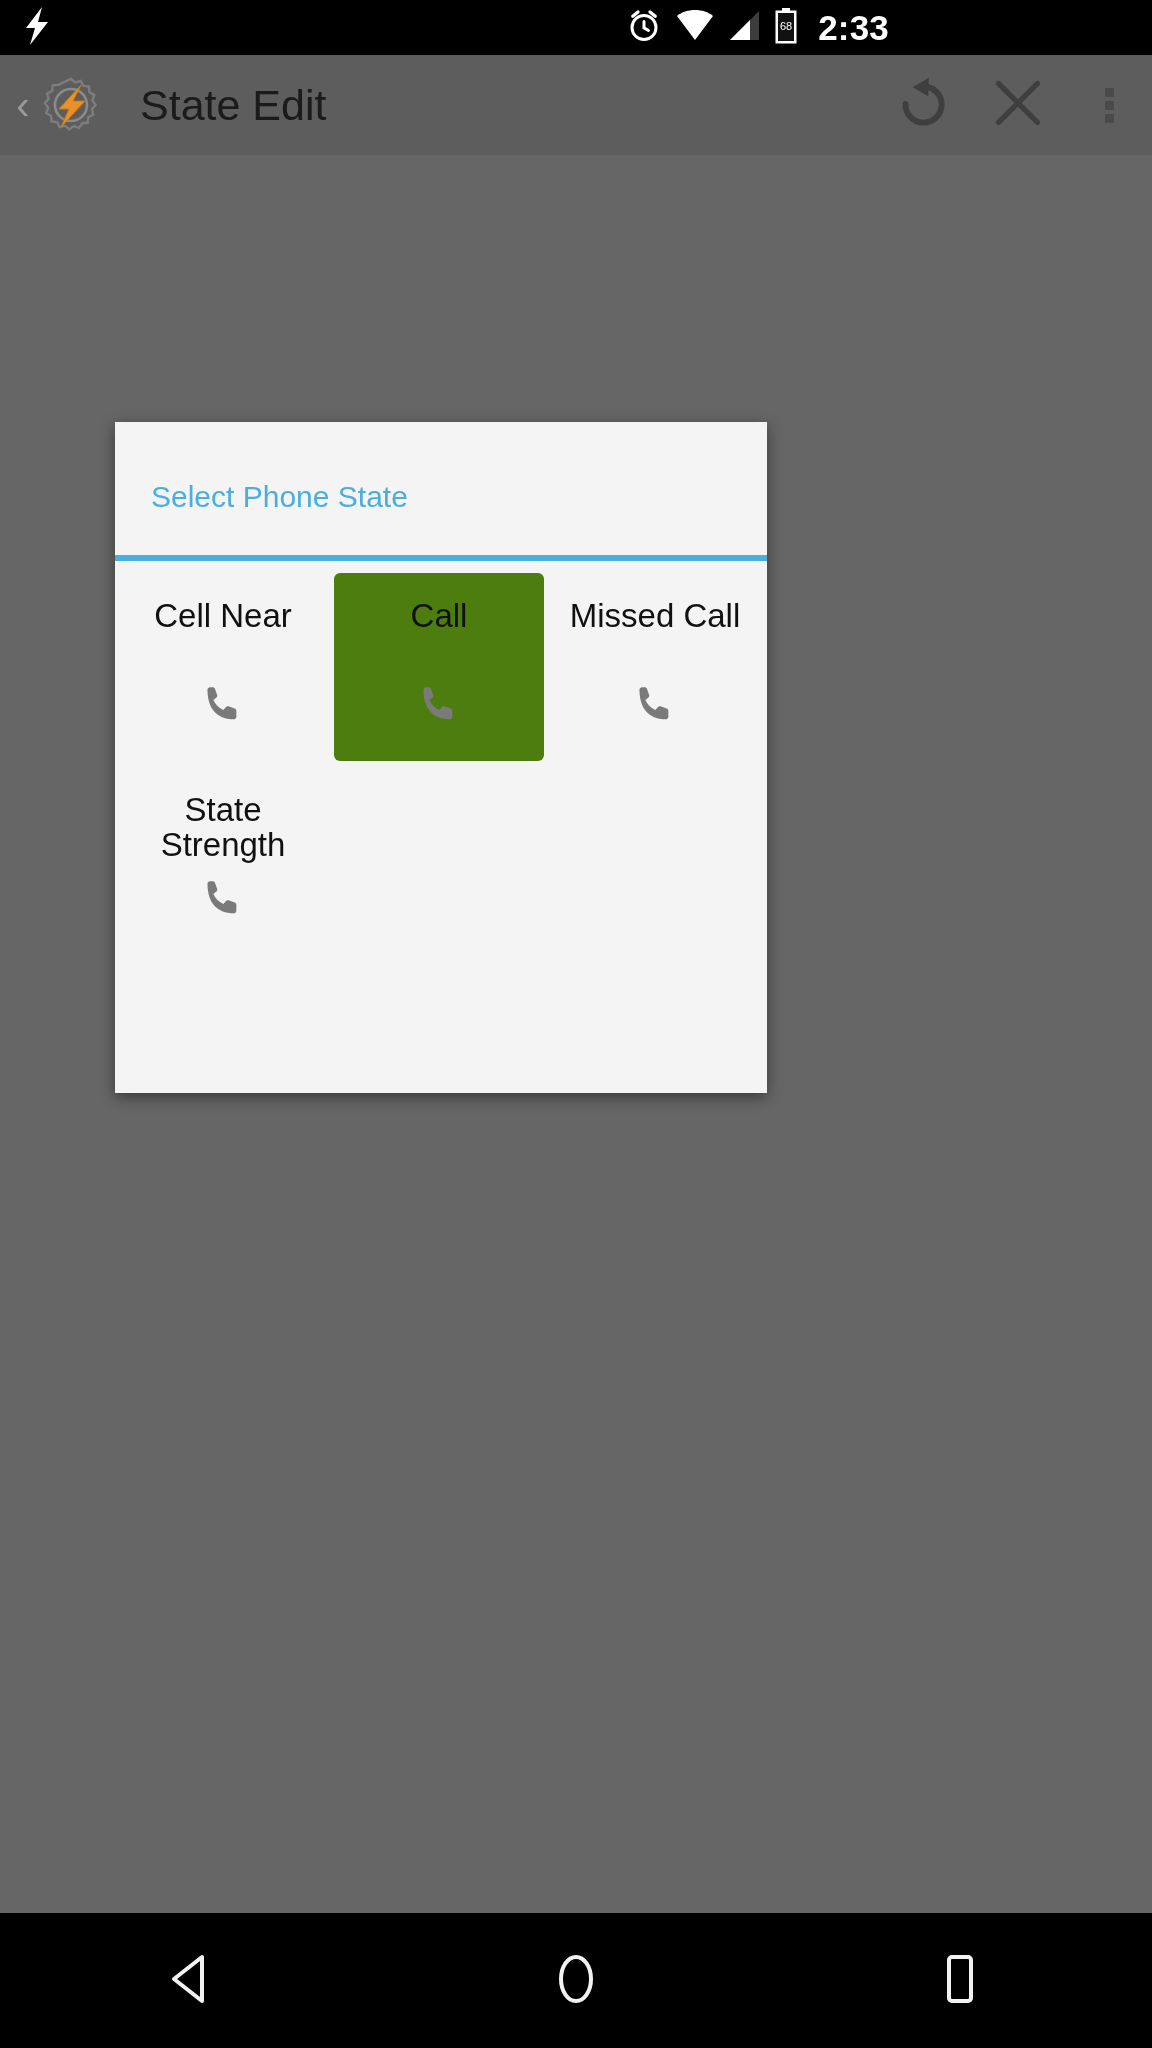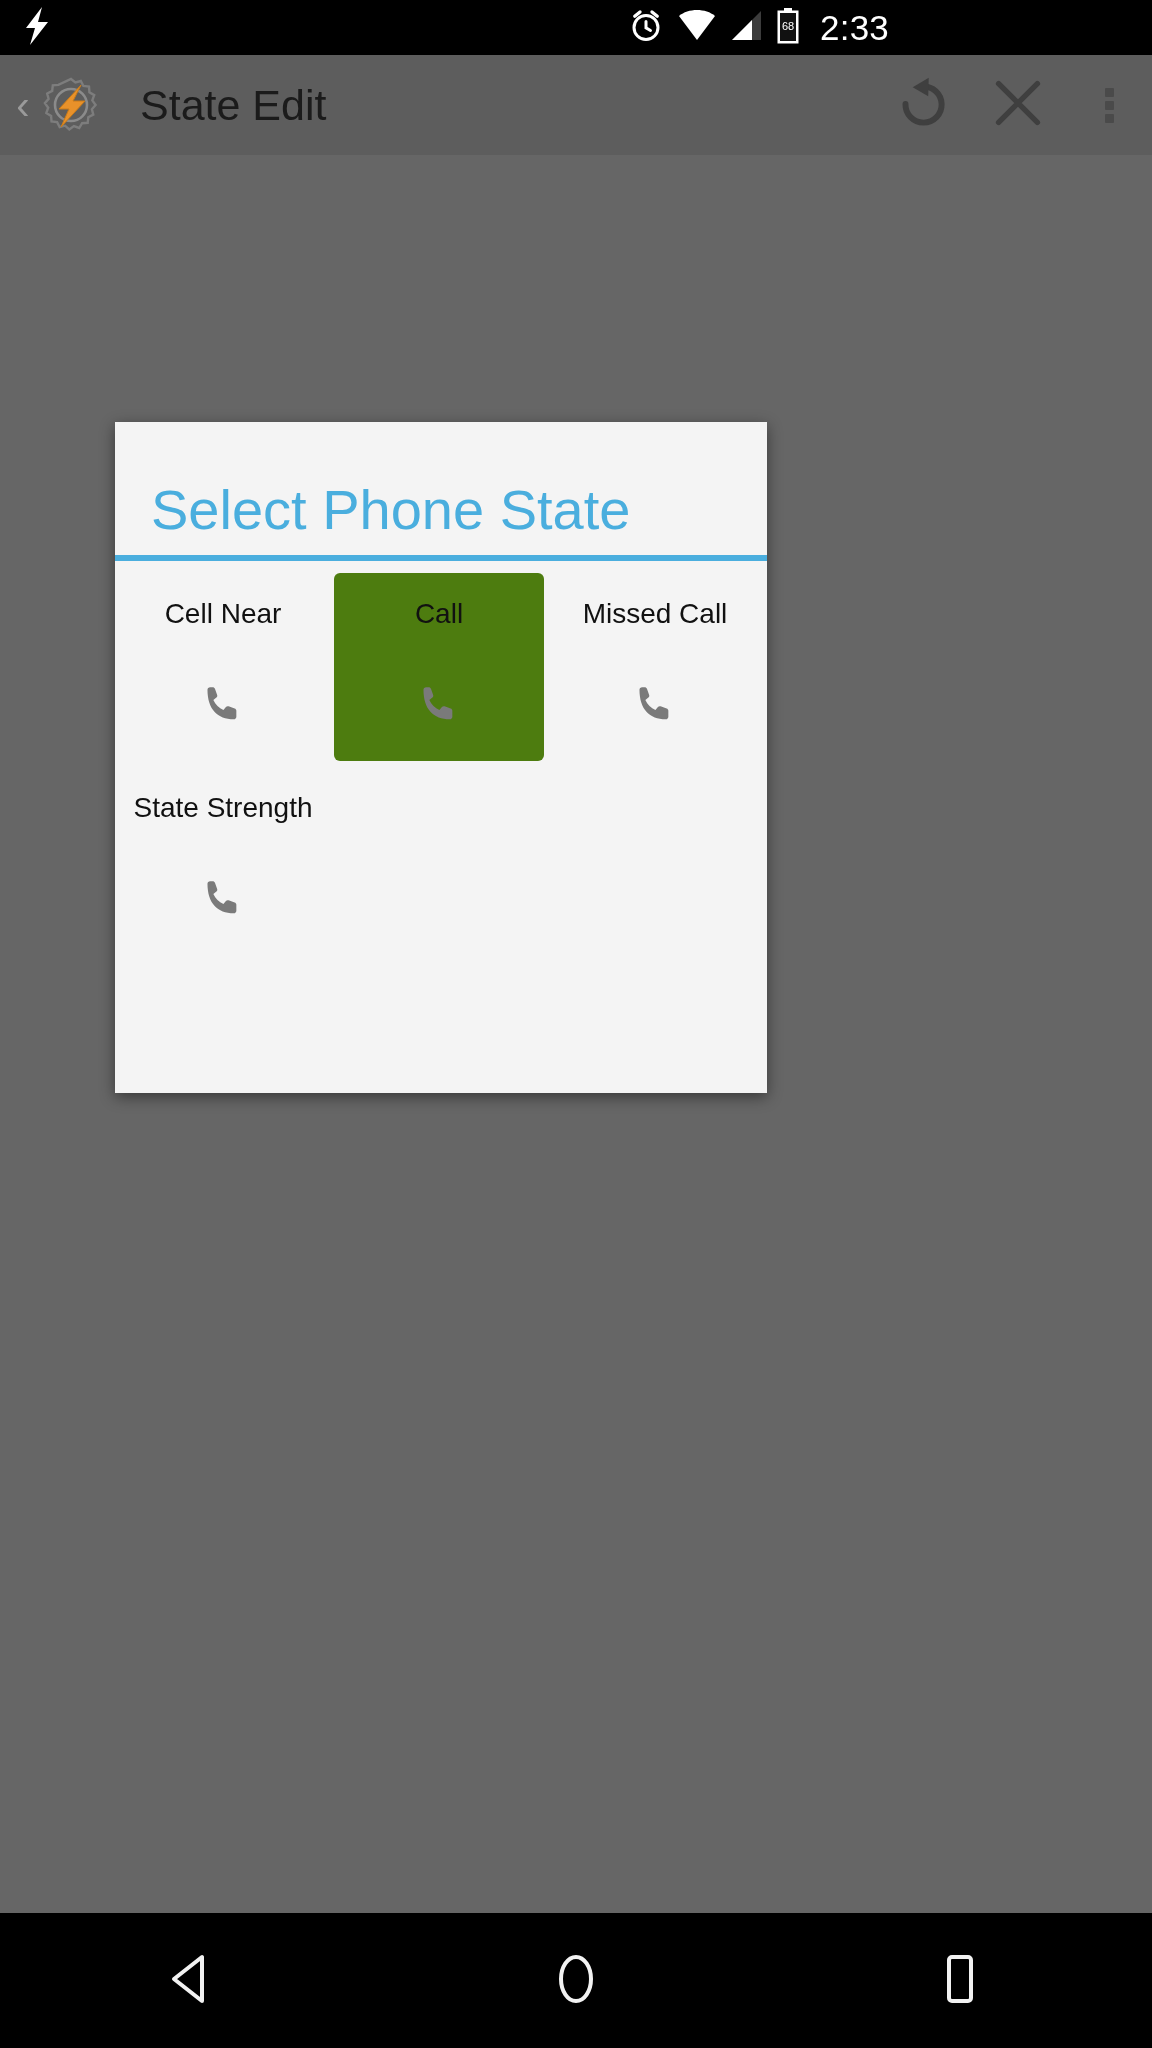--- a/index.html
+++ b/index.html
@@ -31,21 +31,21 @@
   .status-left { display: flex; align-items: center; }
   .status-right {
     display: flex;
     align-items: center;
     gap: 14px;
   }
   .sb-icon { display: block; }
   .status-time {
     color: #ffffff;
     font-size: 35px;
-    font-weight: 400;
+    font-weight: 700;
     letter-spacing: 0.2px;
     margin-left: 6px;
     line-height: 1;
   }
 
   
   .action-bar {
     position: absolute;
     top: 55px; left: 0;
     width: 1152px;
@@ -111,21 +111,21 @@
     position: absolute;
     left: 115px;
     top: 422px;
     width: 652px;
     height: 671px;
     background: #f4f4f4;
     box-shadow: 0 4px 14px rgba(0,0,0,0.45);
   }
   .dialog-title {
     color: #4aaede;
-    font-size: 56px;
+    font-size: 30px;
     padding: 60px 0 0 36px;
     line-height: 1;
     white-space: nowrap;
   }
   .dialog-divider {
     position: absolute;
     left: 0; top: 133px;
     width: 652px;
     height: 6px;
     background: #4aaede;
@@ -150,21 +150,21 @@
     align-items: center;
     justify-content: flex-start;
     box-sizing: border-box;
     padding-top: 26px;
   }
   .grid-cell.selected {
     background: #4d7c0f;
   }
   .cell-label {
     color: #111111;
-    font-size: 28px;
+    font-size: 33px;
     text-align: center;
     line-height: 1.05;
     max-width: 190px;
   }
   .cell-icon {
     margin-top: auto;
     margin-bottom: 30px;
   }
 
   

